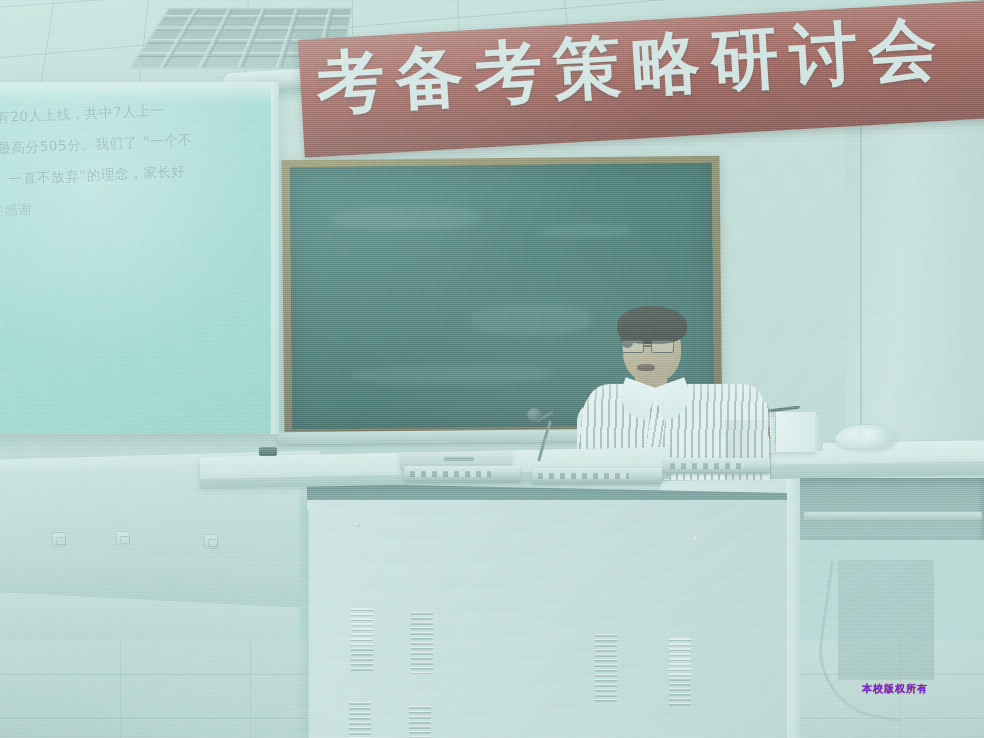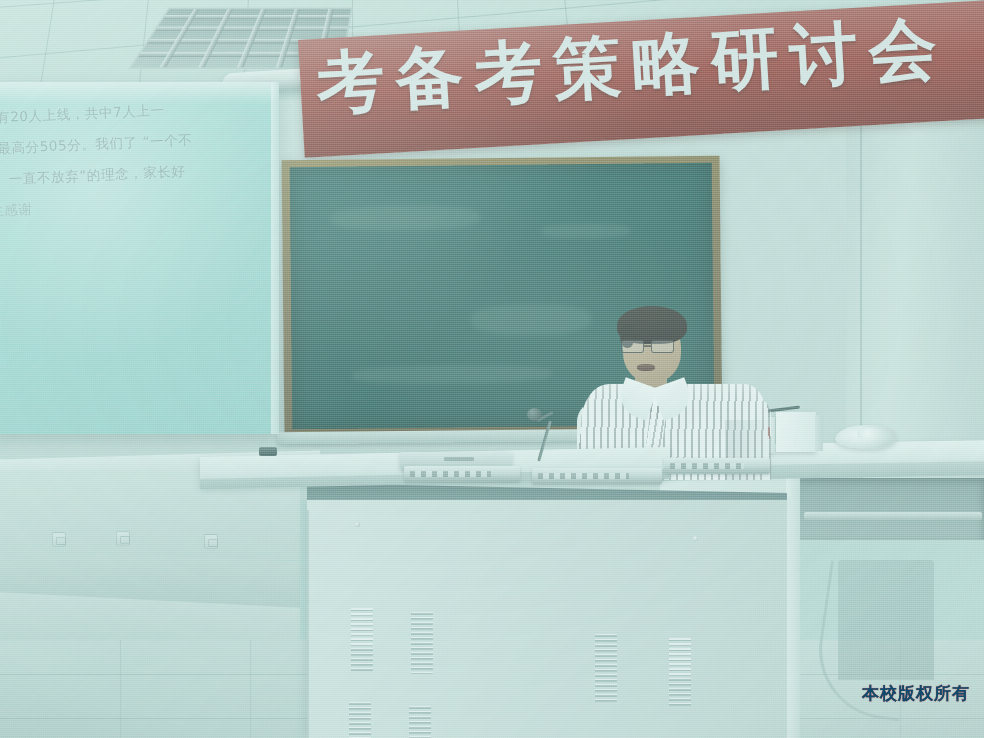--- a/index.html
+++ b/index.html
@@ -440,22 +440,22 @@
   }
   .arm-shadow{
     position:absolute;left:150px;top:120px;width:44px;height:60px;
     background:linear-gradient(90deg,rgba(110,140,138,.22),rgba(110,140,138,.04));
   }
 
   
   .wm{
     position:absolute;left:862px;top:682px;
     font-family:Liberation Sans, sans-serif;
-    font-size:17px;font-weight:700;letter-spacing:1px;
-    color:#0c4a6e;
+    font-size:10px;font-weight:700;letter-spacing:1px;
+    color:#6d28d9;
     z-index:70;
     text-shadow:0 0 1px rgba(190,0,0,.8);
   }
 </style>
 </head>
 <body>
 
 <div id="photo">
 
   <div class="ceiling">

